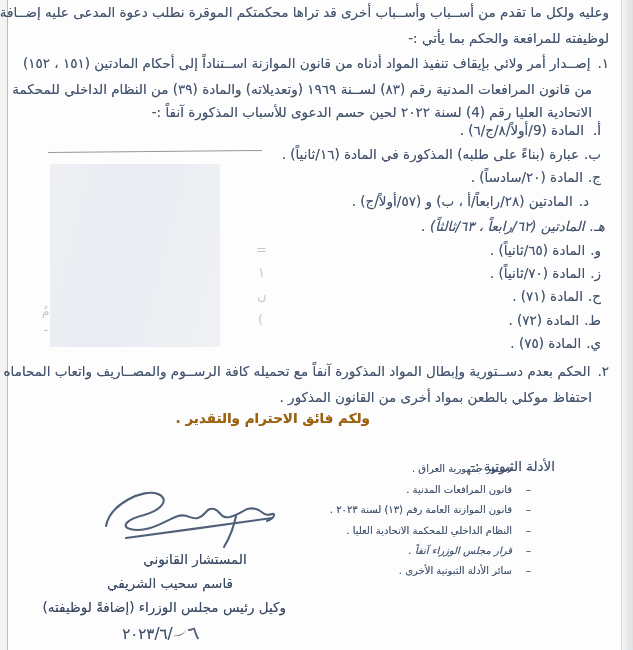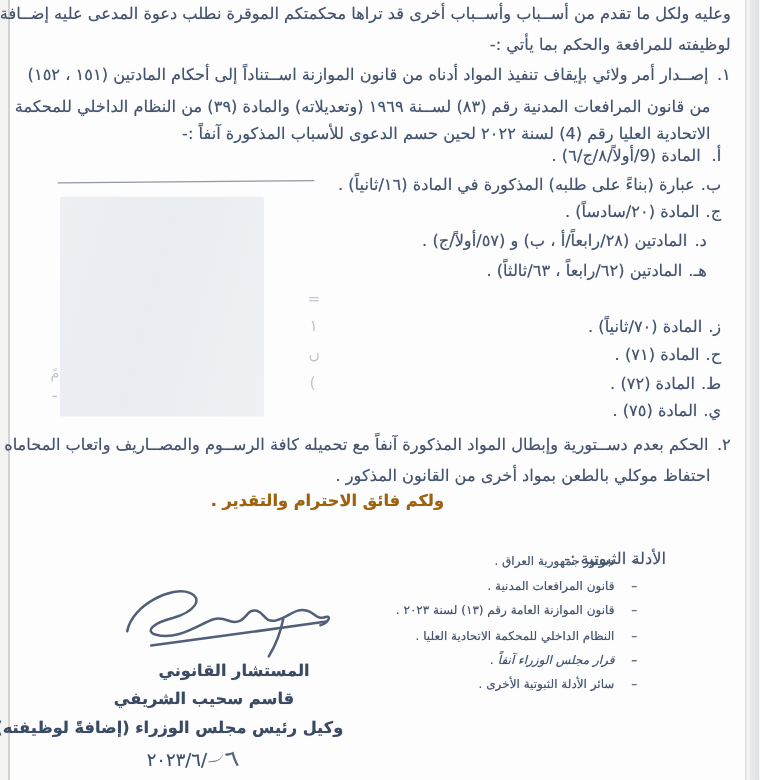--- a/index.html
+++ b/index.html
@@ -20,21 +20,21 @@
     white-space:nowrap;
     font-size:13.5px;
     color:#44546e;
     text-shadow:0 0 .6px rgba(68,84,110,.55);
   }
   .num{display:inline-block;margin-left:7px;}
   .sub .lbl{display:inline-block;margin-left:9px;}
   .bold{font-weight:bold;color:#a16207;}
   .evi{font-size:10px;}
   .evi .dash{display:inline-block;margin-left:14px;}
-  .sig-line{position:absolute;text-align:center;font-weight:bold;color:#3a4a63;
+  .sig-line{position:absolute;text-align:center;font-weight:normal;color:#3a4a63;
     font-size:13.5px;white-space:nowrap;text-shadow:0 0 .6px rgba(58,74,99,.55);}
   .date-line{position:absolute;text-align:center;font-size:15px;color:#3f4f6a;
     text-shadow:0 0 .6px rgba(63,79,106,.5);}
   .date-ltr{direction:ltr;unicode-bidi:bidi-override;display:inline-block;}
   .hand-day{display:inline-block;font-size:19px;transform:rotate(-14deg) translateY(1px);
     margin-left:2px;opacity:.88;}
   .hand-tail{display:inline-block;width:13px;height:9px;
     border-bottom:1.7px solid #3f4f6a;border-radius:0 0 70% 0;
     transform:translateY(-3px) rotate(-6deg);opacity:.8;}
   
@@ -86,22 +86,25 @@
   </div>
   <div class="line sub" style="top:146px;right:32px;">
     <span class="lbl" style="margin-left:5px;">ب.</span><span>عبارة (بناءً على طلبه) المذكورة في المادة (١٦/ثانياً) .</span>
   </div>
   <div class="line sub" style="top:169px;right:32px;">
     <span class="lbl" style="margin-left:5px;">ج.</span><span>المادة (٢٠/سادساً) .</span>
   </div>
   <div class="line sub" style="top:193px;right:44px;">
     <span class="lbl" style="margin-left:6px;">د.</span><span>المادتين (٢٨/رابعاً/أ ، ب) و (٥٧/أولاً/ج) .</span>
   </div>
-  <div class="line sub" style="top:218px;right:44px;">
+  <div class="line sub" style="top:218px;right:28px;font-style:italic;">
     <span class="lbl" style="margin-left:5px;">هـ.</span><span>المادتين (٦٢/رابعاً ، ٦٣/ثالثاً) .</span>
+  </div>
+  <div class="line sub" style="top:242px;right:32px;">
+    <span class="lbl" style="margin-left:5px;">و.</span><span>المادة (٦٥/ثانياً) .</span>
   </div>
   <div class="line sub" style="top:265px;right:32px;">
     <span class="lbl" style="margin-left:5px;">ز.</span><span>المادة (٧٠/ثانياً) .</span>
   </div>
   <div class="line sub" style="top:288px;right:32px;">
     <span class="lbl" style="margin-left:5px;">ح.</span><span>المادة (٧١) .</span>
   </div>
   <div class="line sub" style="top:312px;right:32px;">
     <span class="lbl" style="margin-left:5px;">ط.</span><span>المادة (٧٢) .</span>
   </div>

